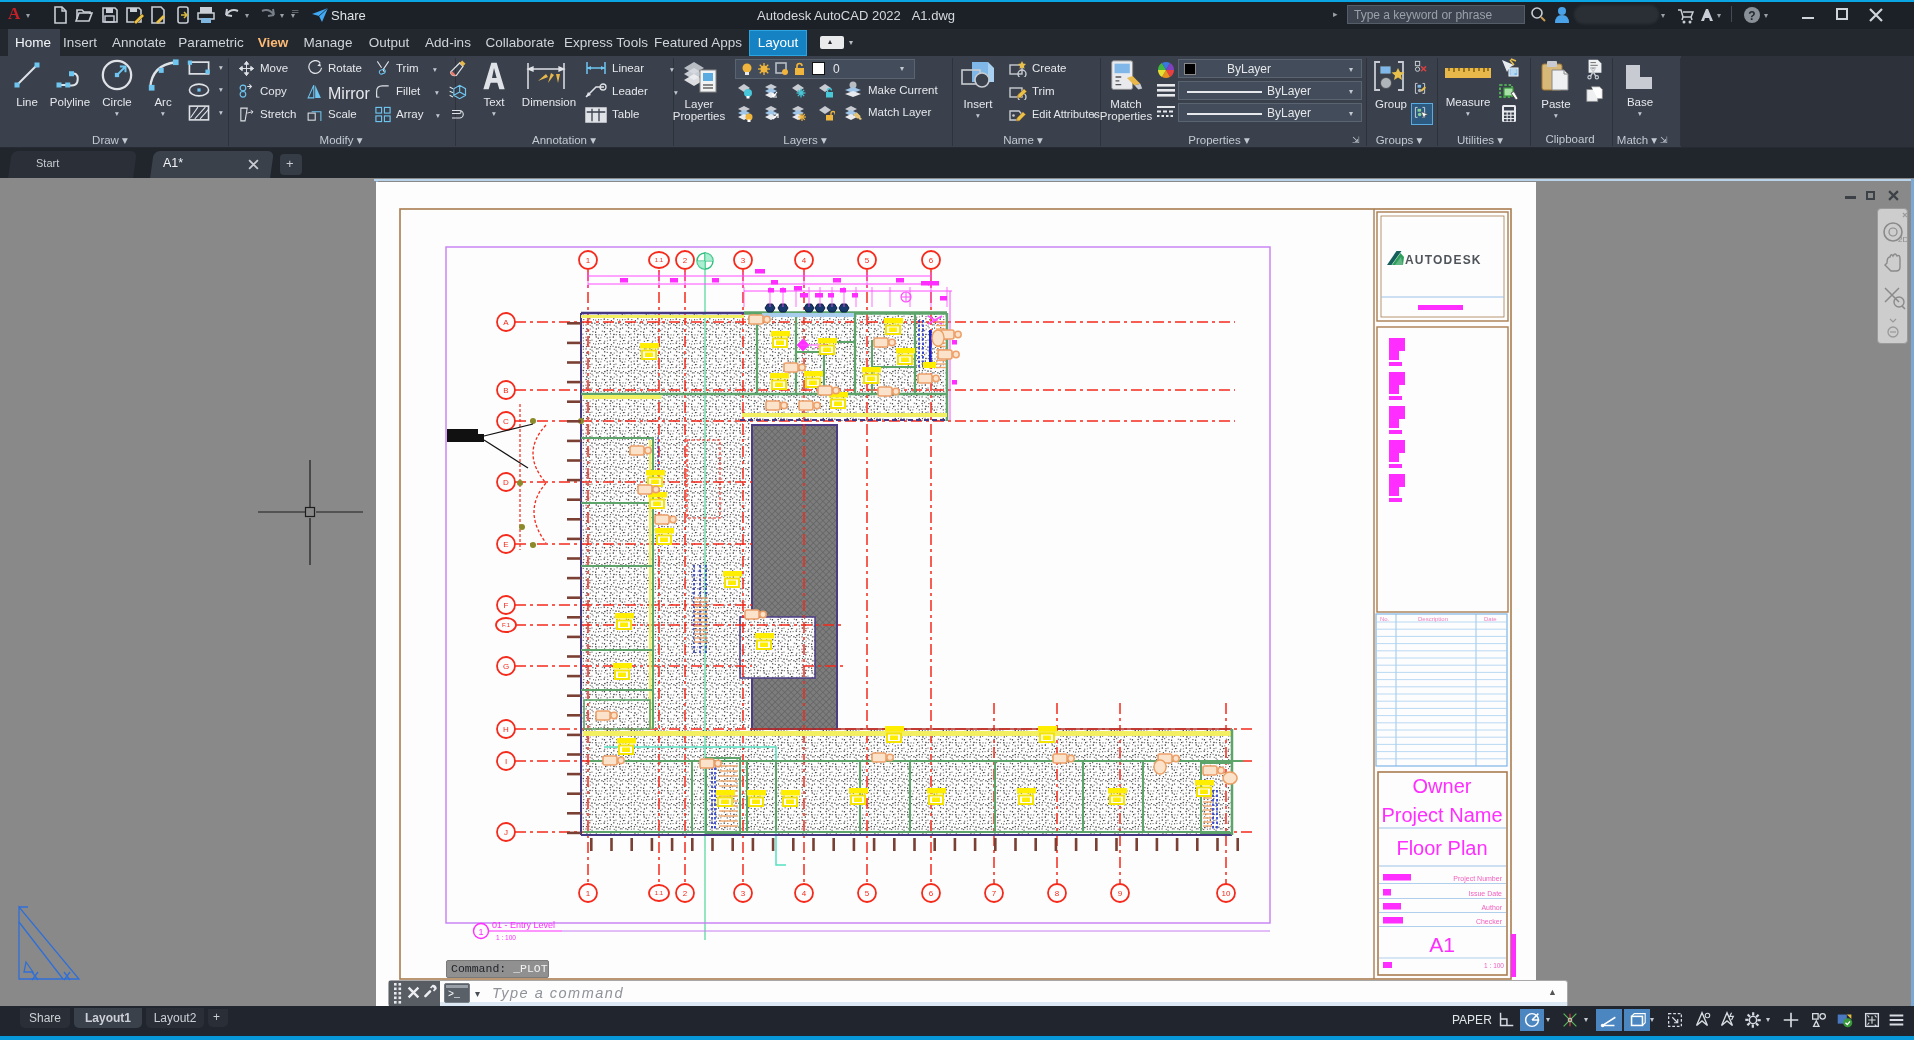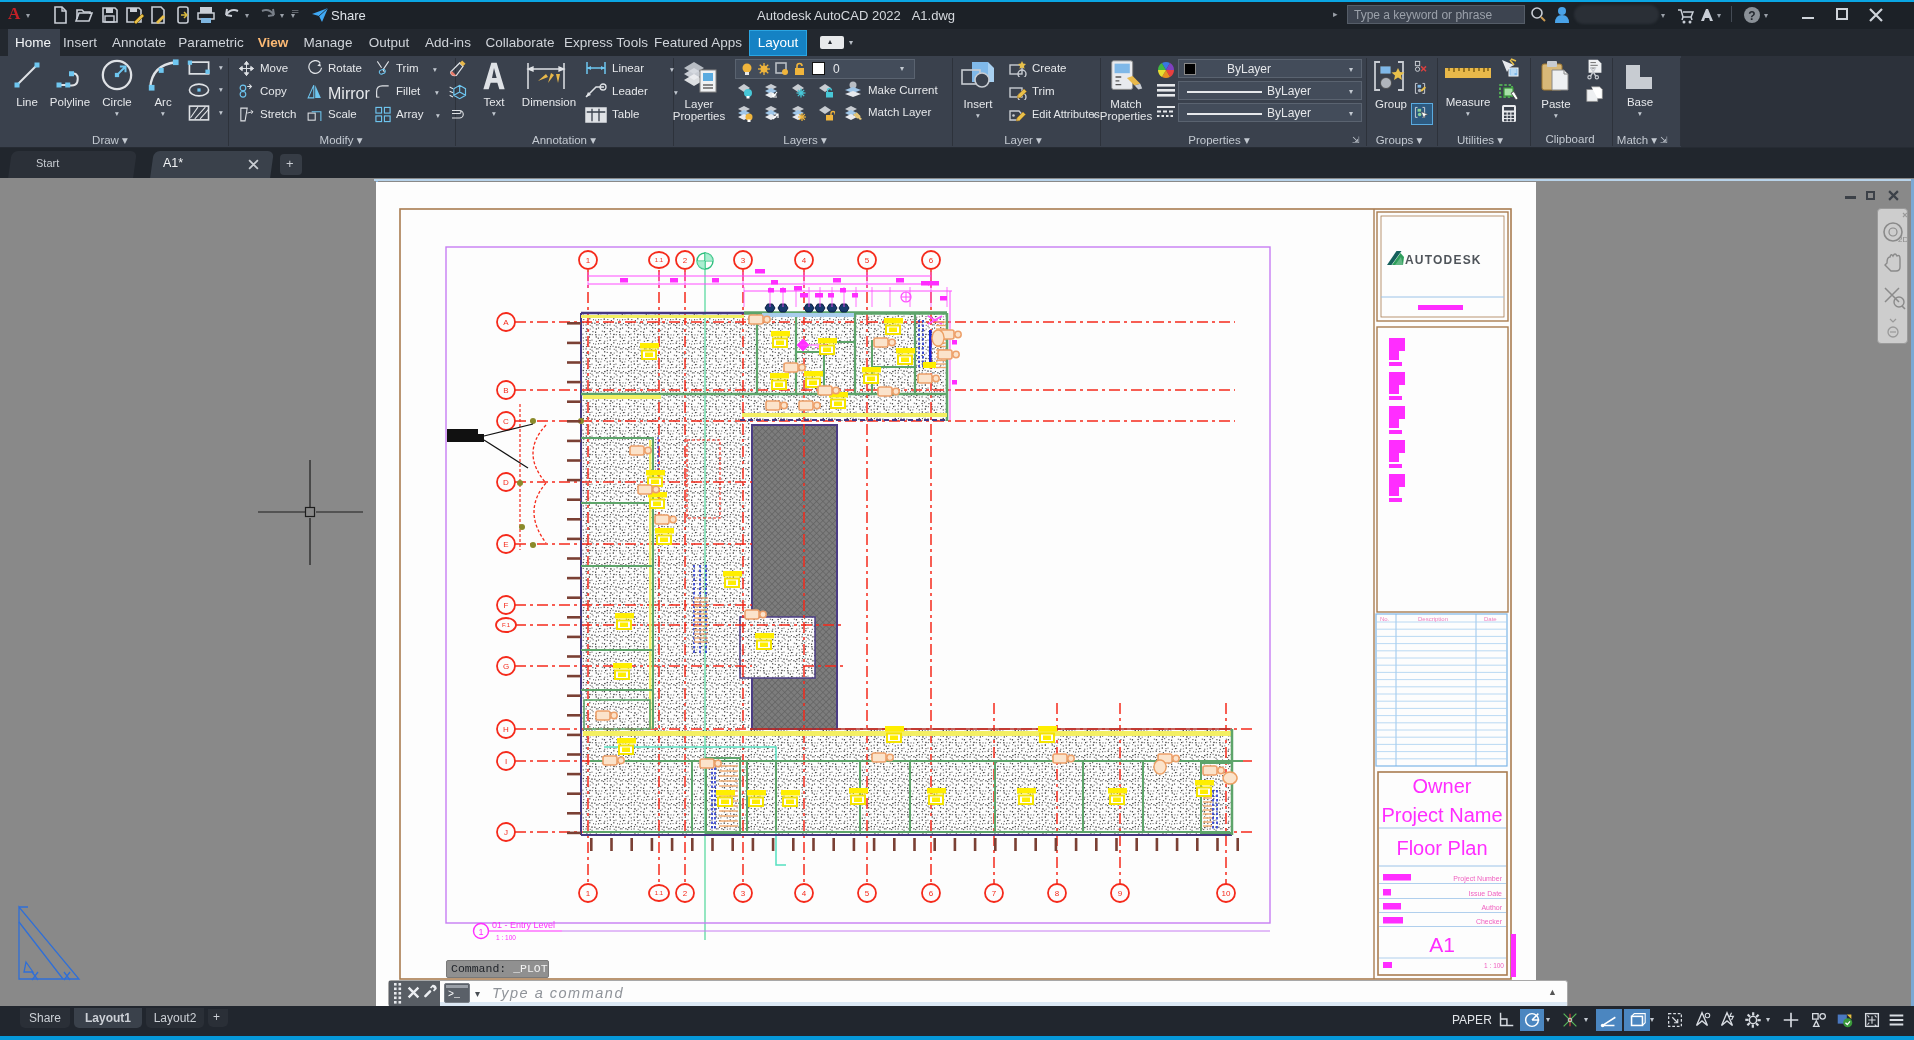--- a/index.html
+++ b/index.html
@@ -124,21 +124,21 @@
 <div class="abs" style="left:1100px;top:58px;width:1px;height:88px;background:#2d323b"></div>
 <div class="abs" style="left:1366px;top:58px;width:1px;height:88px;background:#2d323b"></div>
 <div class="abs" style="left:1437px;top:58px;width:1px;height:88px;background:#2d323b"></div>
 <div class="abs" style="left:1530px;top:58px;width:1px;height:88px;background:#2d323b"></div>
 <div class="abs" style="left:1612px;top:58px;width:1px;height:88px;background:#2d323b"></div>
 <div class="abs" style="left:1680px;top:58px;width:1px;height:88px;background:#2d323b"></div>
 <div class="tx" style="left:110px;top:133px;font-size:11.5px;color:#c3c9d1;transform:translateX(-50%)">Draw ▾</div>
 <div class="tx" style="left:341px;top:133px;font-size:11.5px;color:#c3c9d1;transform:translateX(-50%)">Modify ▾</div>
 <div class="tx" style="left:564px;top:133px;font-size:11.5px;color:#c3c9d1;transform:translateX(-50%)">Annotation ▾</div>
 <div class="tx" style="left:805px;top:133px;font-size:11.5px;color:#c3c9d1;transform:translateX(-50%)">Layers ▾</div>
-<div class="tx" style="left:1023px;top:133px;font-size:11.5px;color:#c3c9d1;transform:translateX(-50%)">Layer ▾</div>
+<div class="tx" style="left:1023px;top:133px;font-size:11.5px;color:#c3c9d1;transform:translateX(-50%)">Name ▾</div>
 <div class="tx" style="left:1219px;top:133px;font-size:11.5px;color:#c3c9d1;transform:translateX(-50%)">Properties ▾</div>
 <div class="tx" style="left:1352px;top:135px;font-size:9px;color:#c3c9d1">⇲</div>
 <div class="tx" style="left:1399px;top:133px;font-size:11.5px;color:#c3c9d1;transform:translateX(-50%)">Groups ▾</div>
 <div class="tx" style="left:1480px;top:133px;font-size:11.5px;color:#c3c9d1;transform:translateX(-50%)">Utilities ▾</div>
 <div class="tx" style="left:1570px;top:133px;font-size:11.5px;color:#c3c9d1;transform:translateX(-50%)">Clipboard</div>
 <div class="tx" style="left:1637px;top:133px;font-size:11.5px;color:#c3c9d1;transform:translateX(-50%)">Match ▾</div>
 <div class="tx" style="left:1660px;top:135px;font-size:9px;color:#c3c9d1">⇲</div>
 <svg class="abs" style="left:12px;top:60px" width="30" height="30" viewBox="0 0 24 24">
       <line x1="4" y1="20" x2="20" y2="4" stroke="#dfe2e6" stroke-width="1.6"></line>
       <rect x="2" y="18" width="4" height="4" fill="#6ec6f0"></rect>

